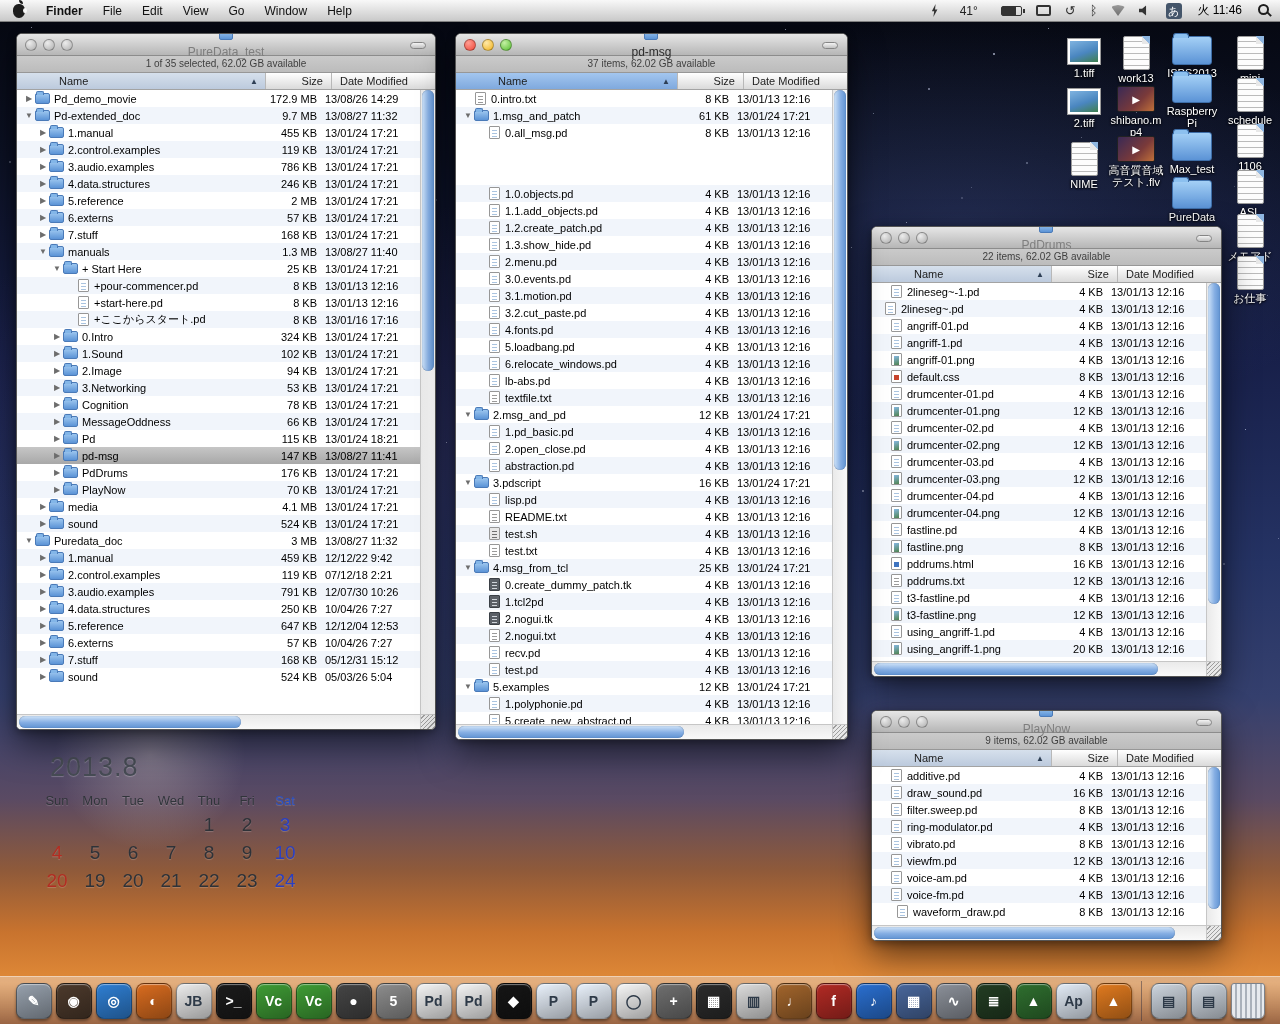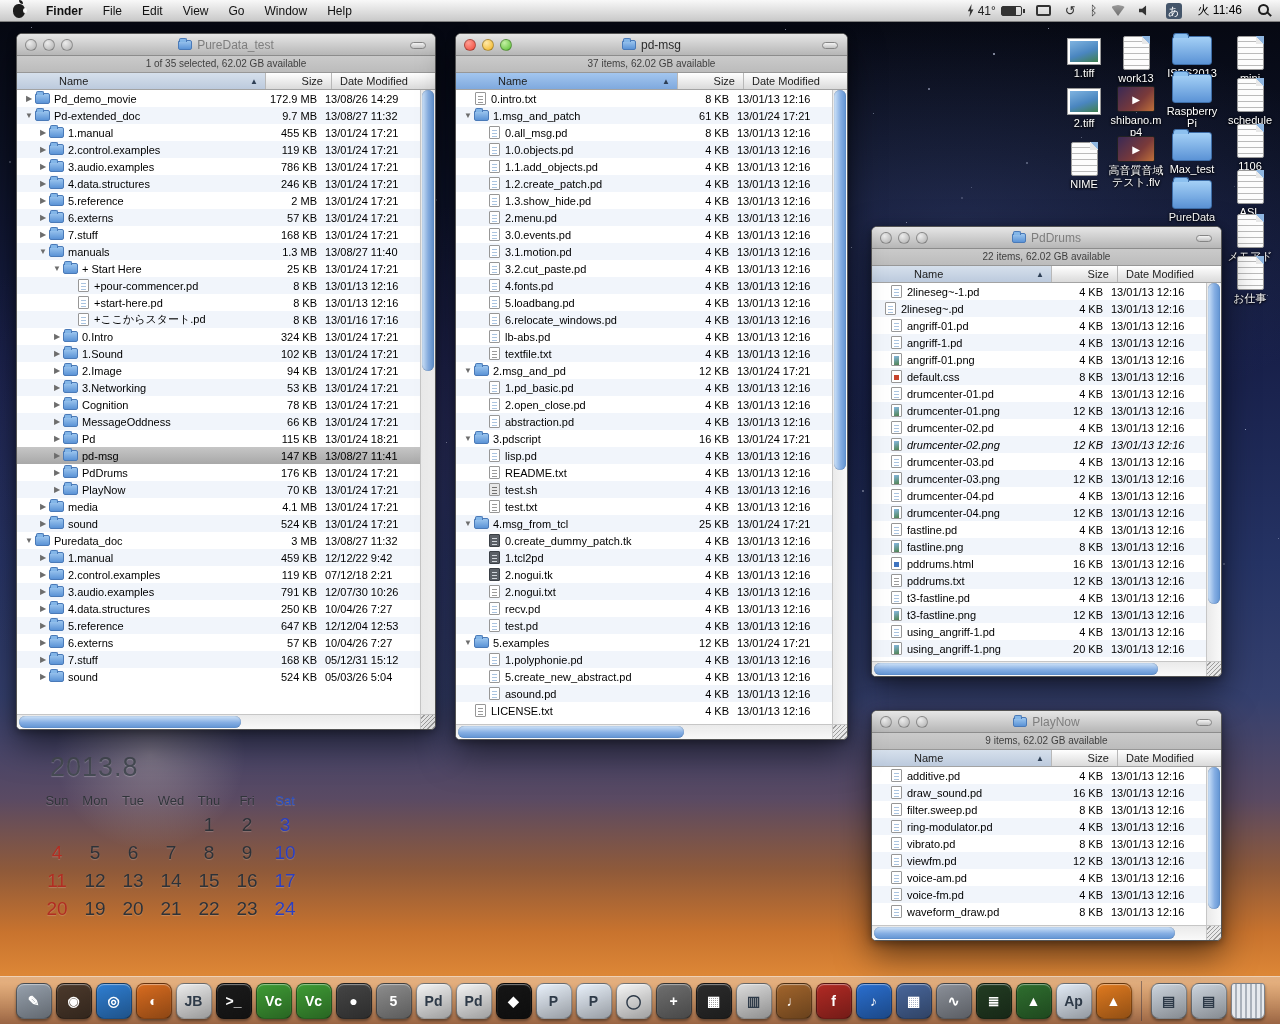--- a/index.html
+++ b/index.html
@@ -19,21 +19,21 @@
   #menubar { position:absolute; top:0; left:0; right:0; height:22px; z-index:100;
     background:linear-gradient(#f8f8f8,#c9c9c9); border-bottom:1px solid #808080;
     display:flex; align-items:center; font-size:12px; color:#111; }
   .apple-wrap { padding:0 11px 0 13px; display:flex; align-items:center; height:22px; }
   .apple-ic { width:12px; height:14px; background:#1c1c1c; border-radius:45% 45% 48% 48%; position:relative; }
   .apple-ic::before { content:""; position:absolute; top:-4px; left:6px; width:4px; height:4px; background:#1c1c1c; border-radius:0 100% 0 100%; }
   .apple-ic::after { content:""; position:absolute; top:4px; right:-2px; width:4px; height:5px; background:#f8f8f8; border-radius:50%; }
   .menu-item { padding:0 10px; line-height:22px; }
   .menu-item.bold { font-weight:bold; }
   #menu-right { margin-left:auto; display:flex; align-items:center; height:22px; }
-  .mi { display:flex; align-items:center; height:22px; padding:0 7px; color:#222; gap:3px; }
+  .mi { display:flex; align-items:center; height:22px; padding:0 7px; color:#222; gap:21px; }
   .mi.glyph { font-size:13px; color:#333; }
   .clock { font-size:12px; color:#000; padding:0 9px; }
   .bolt-ic { width:8px; height:13px; background:#333; clip-path:polygon(62% 0,15% 56%,44% 56%,34% 100%,85% 42%,55% 42%); }
   .battery { width:21px; height:10px; border:1px solid #333; border-radius:2px; position:relative; background:linear-gradient(90deg,#333 0 75%, transparent 75%); margin-left:2px; }
   .battery::after { content:""; position:absolute; right:-4px; top:2px; width:2px; height:4px; background:#333; }
   .display-ic { width:15px; height:11px; border:2px solid #333; border-radius:2px; }
   .fan-ic { width:13px; height:11px; background:linear-gradient(#9a9a9a,#6f6f6f); clip-path:polygon(50% 100%, 0 18%, 12% 8%, 50% 0, 88% 8%, 100% 18%); }
   .vol-ic { width:13px; height:12px; background:#333; clip-path:polygon(0 35%, 28% 35%, 58% 8%, 58% 92%, 28% 65%, 0 65%); }
   .input-ic { width:16px; height:16px; background:#44556a; border-radius:3px; color:#fff; font-size:11px; line-height:16px; text-align:center; }
   .spot-ic { width:11px; height:11px; border:2px solid #1d1d1d; border-radius:50%; position:relative; margin:0 4px 2px 0; }
@@ -69,21 +69,21 @@
   #windows-layer { position:absolute; inset:0; z-index:10; }
   .fwindow { position:absolute; background:#fff; border:1px solid #555; border-radius:6px 6px 5px 5px; overflow:hidden;
     box-shadow:0 14px 34px rgba(0,0,0,.55), 0 2px 8px rgba(0,0,0,.35); }
   .titlebar { height:22px; background:linear-gradient(#e6e6e6,#b6b6b6); border-bottom:1px solid #8c8c8c; position:relative; display:flex; align-items:center; justify-content:center; }
   .traffic { position:absolute; left:8px; top:5px; display:flex; gap:6px; }
   .light { width:12px; height:12px; border-radius:50%; border:1px solid rgba(0,0,0,.3); }
   .light.close { background:radial-gradient(circle at 35% 30%, #ff9d92, #f0483a); }
   .light.minimize { background:radial-gradient(circle at 35% 30%, #ffe9a8, #f2b21c); }
   .light.zoom { background:radial-gradient(circle at 35% 30%, #c4f0a4, #55bd2e); }
   .light.inactive { background:radial-gradient(circle at 35% 30%, #ececec, #aeaeae); }
-  .wtitle { display:flex; align-items:center; gap:5px; font-size:12px; color:#2c2c2c; }
+  .wtitle { display:flex; align-items:center; gap:5px; font-size:12px; color:#2c2c2c;flex-direction:column; }
   .fwindow.inactive .wtitle { color:#7e7e7e; }
   .mini-folder { width:14px; height:10px; background:linear-gradient(#9cc6ef,#5b93d6); border:1px solid #4a7ab8; border-radius:2px; position:relative; }
   .mini-folder::before { content:""; position:absolute; top:-3px; left:0; width:6px; height:3px; background:#83b6e8; border:1px solid #4a7ab8; border-bottom:none; border-radius:2px 2px 0 0; }
   .lozenge { position:absolute; right:9px; top:8px; width:16px; height:7px; border:1px solid #858585; border-radius:4px; background:linear-gradient(#f4f4f4,#c2c2c2); }
   .statusbar { height:17px; background:linear-gradient(#cacaca,#bcbcbc); border-bottom:1px solid #979797; font-size:10px; color:#3f3f3f; text-align:center; line-height:16px; }
   .colheader { height:17px; display:flex; background:linear-gradient(#ffffff,#dadada); border-bottom:1px solid #a3a3a3; font-size:11px; color:#1c1c1c; }
   .col { line-height:16px; position:relative; }
   .col.name { flex:1; padding-left:42px; }
   .col.size { width:66px; text-align:right; padding-right:8px; border-left:1px solid #b8b8b8; }
   .col.date { width:104px; padding-left:8px; border-left:1px solid #b8b8b8; }
@@ -681,21 +681,21 @@
           <span class="fsize">61 KB</span>
           <span class="fdate">13/01/24 17:21</span>
         </div>
         <div class="frow" style="padding-left: 20px;">
           <span class="disclosure"></span>
           <span class="icon-file"></span>
           <span class="fname">0.all_msg.pd</span>
           <span class="fsize">8 KB</span>
           <span class="fdate">13/01/13 12:16</span>
         </div>
-        <div class="frow alt" style="padding-left: 20px;">
+        <div class="frow alt" style="padding-left: 20px; margin-top: 44px;">
           <span class="disclosure"></span>
           <span class="icon-file"></span>
           <span class="fname">1.0.objects.pd</span>
           <span class="fsize">4 KB</span>
           <span class="fdate">13/01/13 12:16</span>
         </div>
         <div class="frow" style="padding-left: 20px;">
           <span class="disclosure"></span>
           <span class="icon-file"></span>
           <span class="fname">1.1.add_objects.pd</span>
@@ -1011,21 +1011,21 @@
           <span class="fsize">12 KB</span>
           <span class="fdate">13/01/13 12:16</span>
         </div>
         <div class="frow" style="padding-left: 6px;">
           <span class="disclosure"></span>
           <span class="icon-file"></span>
           <span class="fname">drumcenter-02.pd</span>
           <span class="fsize">4 KB</span>
           <span class="fdate">13/01/13 12:16</span>
         </div>
-        <div class="frow alt" style="padding-left: 6px; font-style: italic;">
+        <div class="frow alt" style="padding-left: 6px;">
           <span class="disclosure"></span>
           <span class="icon-file icon-png"></span>
           <span class="fname">drumcenter-02.png</span>
           <span class="fsize">12 KB</span>
           <span class="fdate">13/01/13 12:16</span>
         </div>
         <div class="frow" style="padding-left: 6px;">
           <span class="disclosure"></span>
           <span class="icon-file"></span>
           <span class="fname">drumcenter-03.pd</span>
@@ -1187,21 +1187,21 @@
           <span class="fsize">4 KB</span>
           <span class="fdate">13/01/13 12:16</span>
         </div>
         <div class="frow alt" style="padding-left: 6px;">
           <span class="disclosure"></span>
           <span class="icon-file"></span>
           <span class="fname">voice-fm.pd</span>
           <span class="fsize">4 KB</span>
           <span class="fdate">13/01/13 12:16</span>
         </div>
-        <div class="frow" style="padding-left: 6px;">
+        <div class="frow" style="padding-left: 12px;">
           <span class="disclosure"></span>
           <span class="icon-file"></span>
           <span class="fname">waveform_draw.pd</span>
           <span class="fsize">8 KB</span>
           <span class="fdate">13/01/13 12:16</span>
         </div>
       </div>
       <div class="vscroll">
         <div class="vthumb" style="top: 0%; height: 90%;"></div>
       </div>
@@ -1234,29 +1234,20 @@
         <span class="cal-cell sat">3</span>
       </div>
       <div class="cal-row">
         <span class="cal-cell sun">4</span>
         <span class="cal-cell">5</span>
         <span class="cal-cell">6</span>
         <span class="cal-cell">7</span>
         <span class="cal-cell">8</span>
         <span class="cal-cell">9</span>
         <span class="cal-cell sat">10</span>
-      </div>
-      <div class="cal-row">
-        <span class="cal-cell sun">11</span>
-        <span class="cal-cell">12</span>
-        <span class="cal-cell">13</span>
-        <span class="cal-cell">14</span>
-        <span class="cal-cell">15</span>
-        <span class="cal-cell">16</span>
-        <span class="cal-cell sat">17</span>
       </div>
       <div class="cal-row">
         <span class="cal-cell sun">20</span>
         <span class="cal-cell">19</span>
         <span class="cal-cell">20</span>
         <span class="cal-cell">21</span>
         <span class="cal-cell">22</span>
         <span class="cal-cell">23</span>
         <span class="cal-cell sat">24</span>
       </div>

